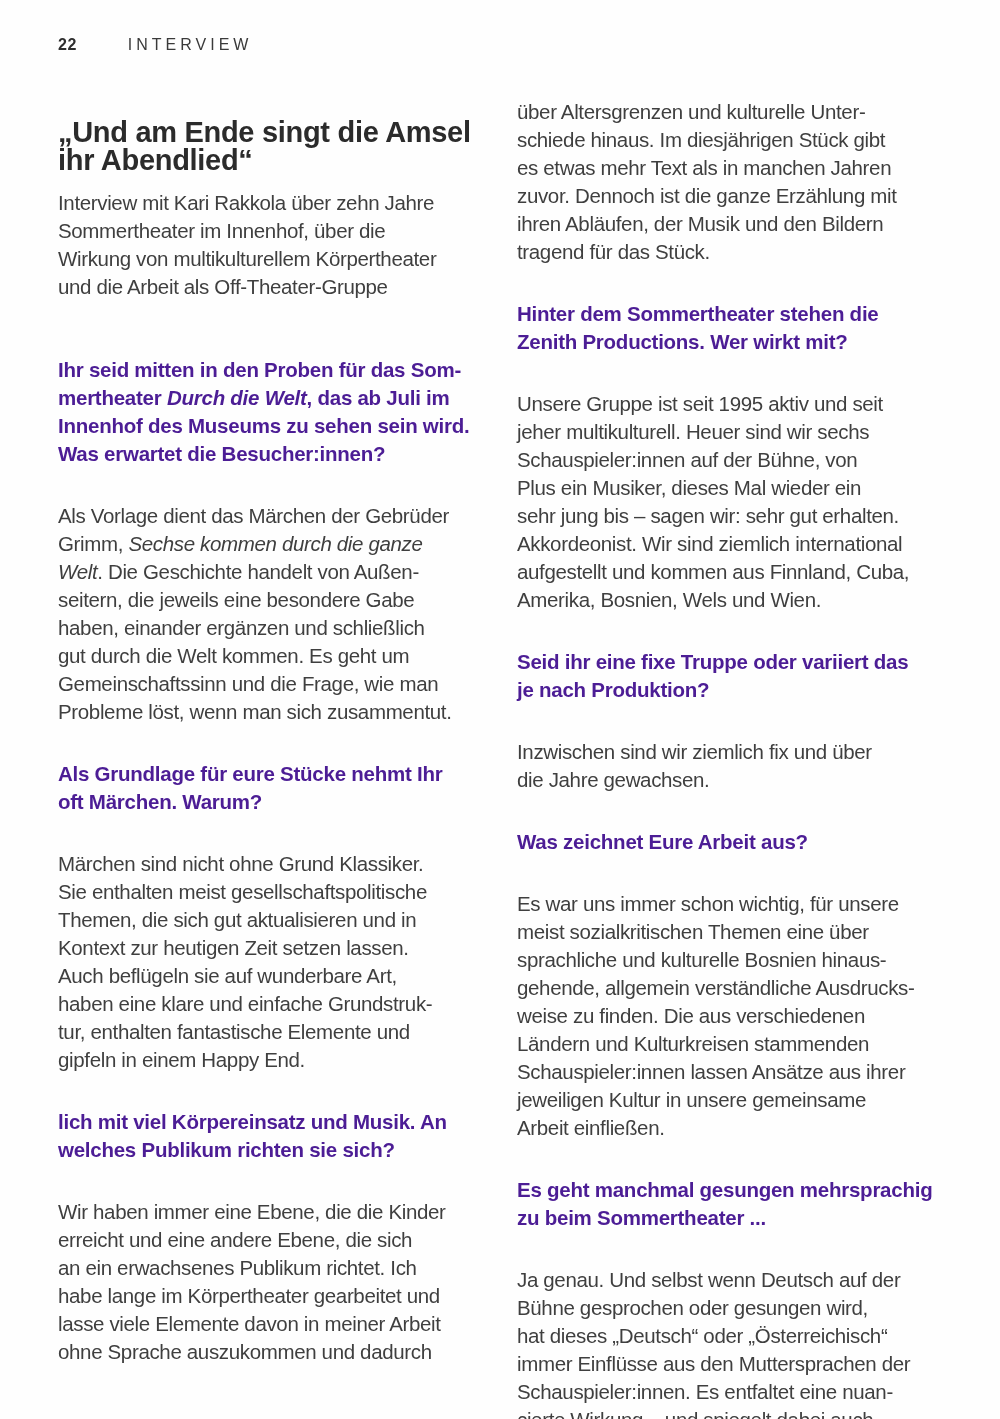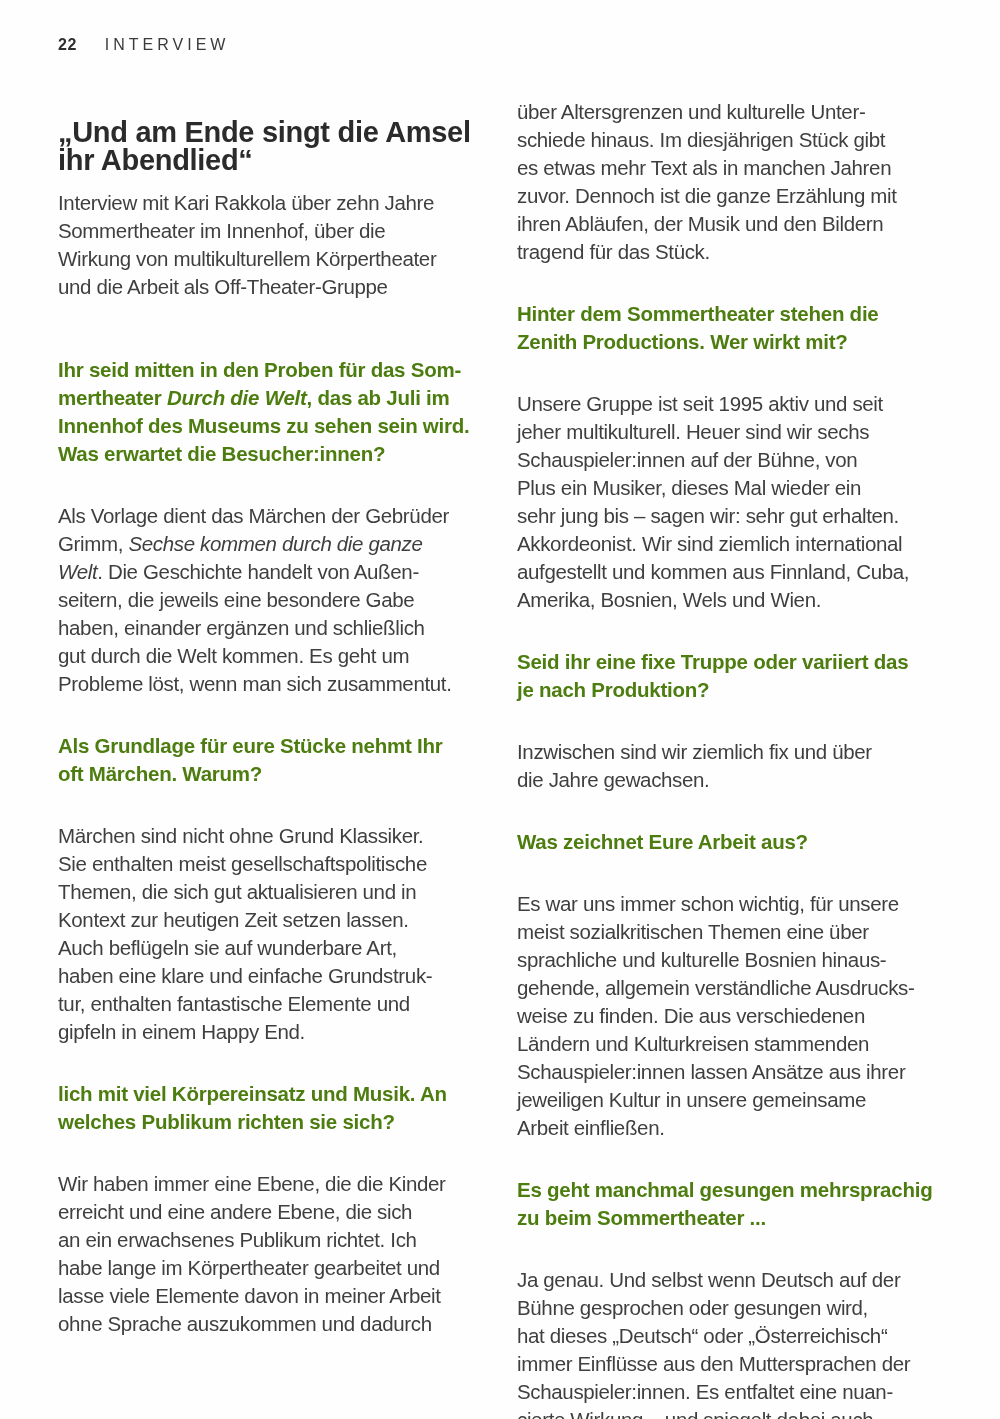--- a/index.html
+++ b/index.html
@@ -17,21 +17,21 @@
   .masthead {
     position:absolute;
     top:36px;
     left:58px;
     font-size:16px;
     line-height:18px;
     color:#2e2e2e;
     white-space:nowrap;
   }
   .page-number { font-weight:700; letter-spacing:0.5px; }
-  .section-label { margin-left:28px; font-weight:400; letter-spacing:4px; color:#3a3a3a; }
+  .section-label { margin-left:51px; font-weight:400; letter-spacing:4px; color:#3a3a3a; }
 
   
   .title {
     position:absolute;
     top:96px;
     left:58px;
     width:470px;
     font-size:29px;
     font-weight:700;
     line-height:34px;
@@ -57,21 +57,21 @@
     font-size:20.5px;
     line-height:28px;
     letter-spacing:-0.35px;
     color:#3f3f3f;
   }
   .col-left  { left:58px;  top:356px; width:440px; }
   .col-right { left:517px; top:98px;  width:460px; }
 
   .block { margin:0 0 34px 0; padding:0; }
   .block:last-child { margin-bottom:0; }
-  .question { font-weight:700; color:#4d7c0f; letter-spacing:-0.25px; }
+  .question { font-weight:700; color:#4c1d95; letter-spacing:-0.25px; }
   .ln { display:block; height:28px; white-space:nowrap; }
   em { font-style:italic; }
 </style>
 </head>
 <body>
 
 <div class="page">
 
   <div class="masthead">
     <span class="page-number">22</span><span class="section-label">INTERVIEW</span>
@@ -96,20 +96,21 @@
         <span class="ln"><span>Innenhof des Museums zu sehen sein wird.</span></span>
         <span class="ln"><span>Was erwartet die Besucher:innen?</span></span>
       </p>
       <p class="block answer">
         <span class="ln"><span>Als Vorlage dient das Märchen der Gebrüder</span></span>
         <span class="ln"><span>Grimm, </span><em>Sechse kommen durch die ganze</em></span>
         <span class="ln"><em>Welt</em><span>. Die Geschichte handelt von Außen-</span></span>
         <span class="ln"><span>seitern, die jeweils eine besondere Gabe</span></span>
         <span class="ln"><span>haben, einander ergänzen und schließlich</span></span>
         <span class="ln"><span>gut durch die Welt kommen. Es geht um</span></span>
+        <span class="ln"><span>Gemeinschaftssinn und die Frage, wie man</span></span>
         <span class="ln"><span>Probleme löst, wenn man sich zusammentut.</span></span>
       </p>
       <p class="block question">
         <span class="ln"><span>Als Grundlage für eure Stücke nehmt Ihr</span></span>
         <span class="ln"><span>oft Märchen. Warum?</span></span>
       </p>
       <p class="block answer">
         <span class="ln"><span>Märchen sind nicht ohne Grund Klassiker.</span></span>
         <span class="ln"><span>Sie enthalten meist gesellschaftspolitische</span></span>
         <span class="ln"><span>Themen, die sich gut aktualisieren und in</span></span>

